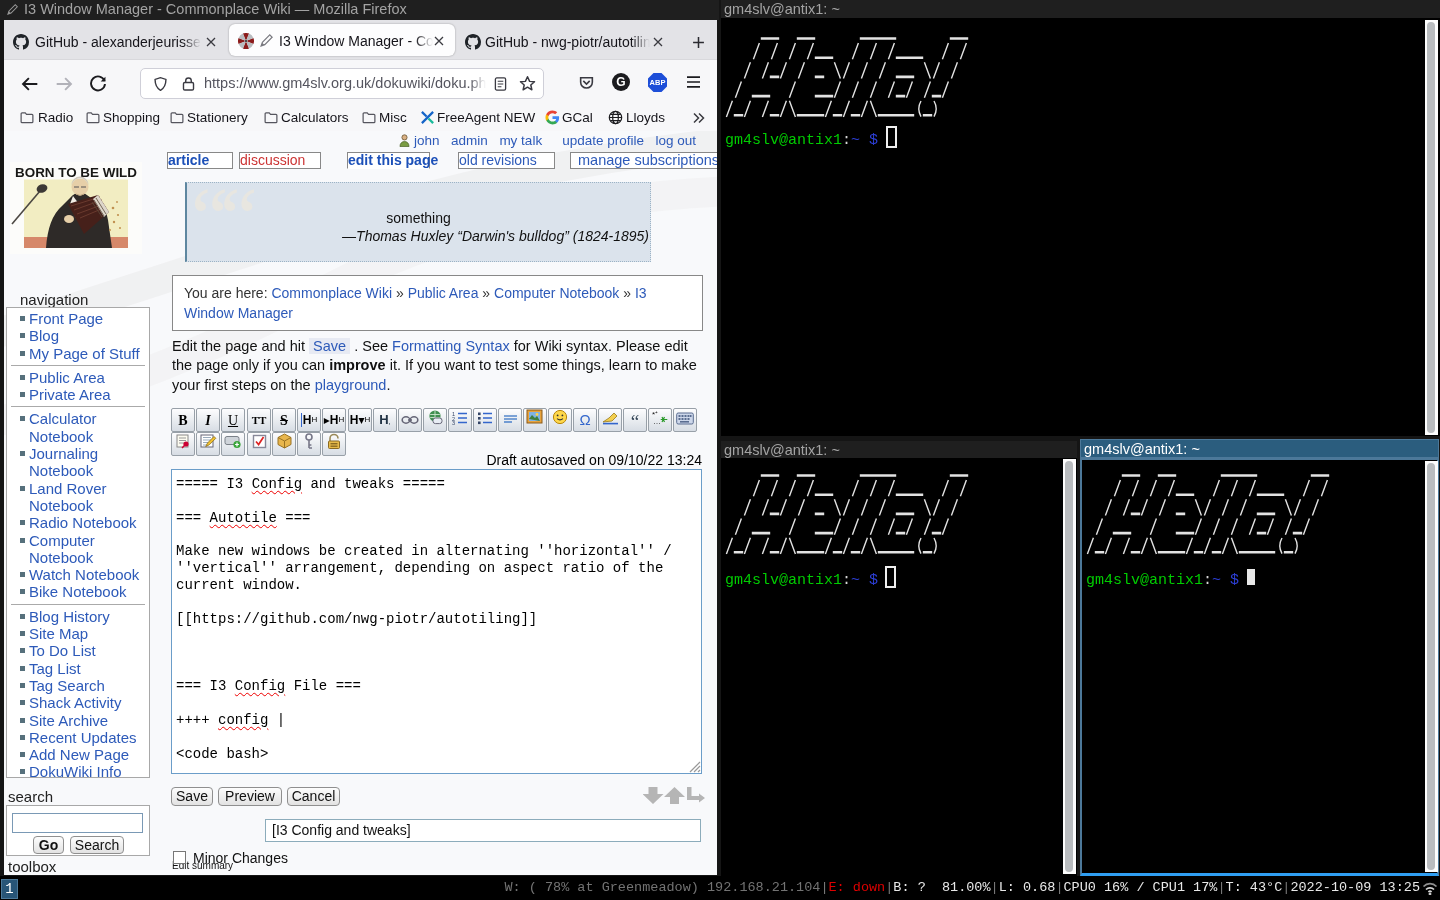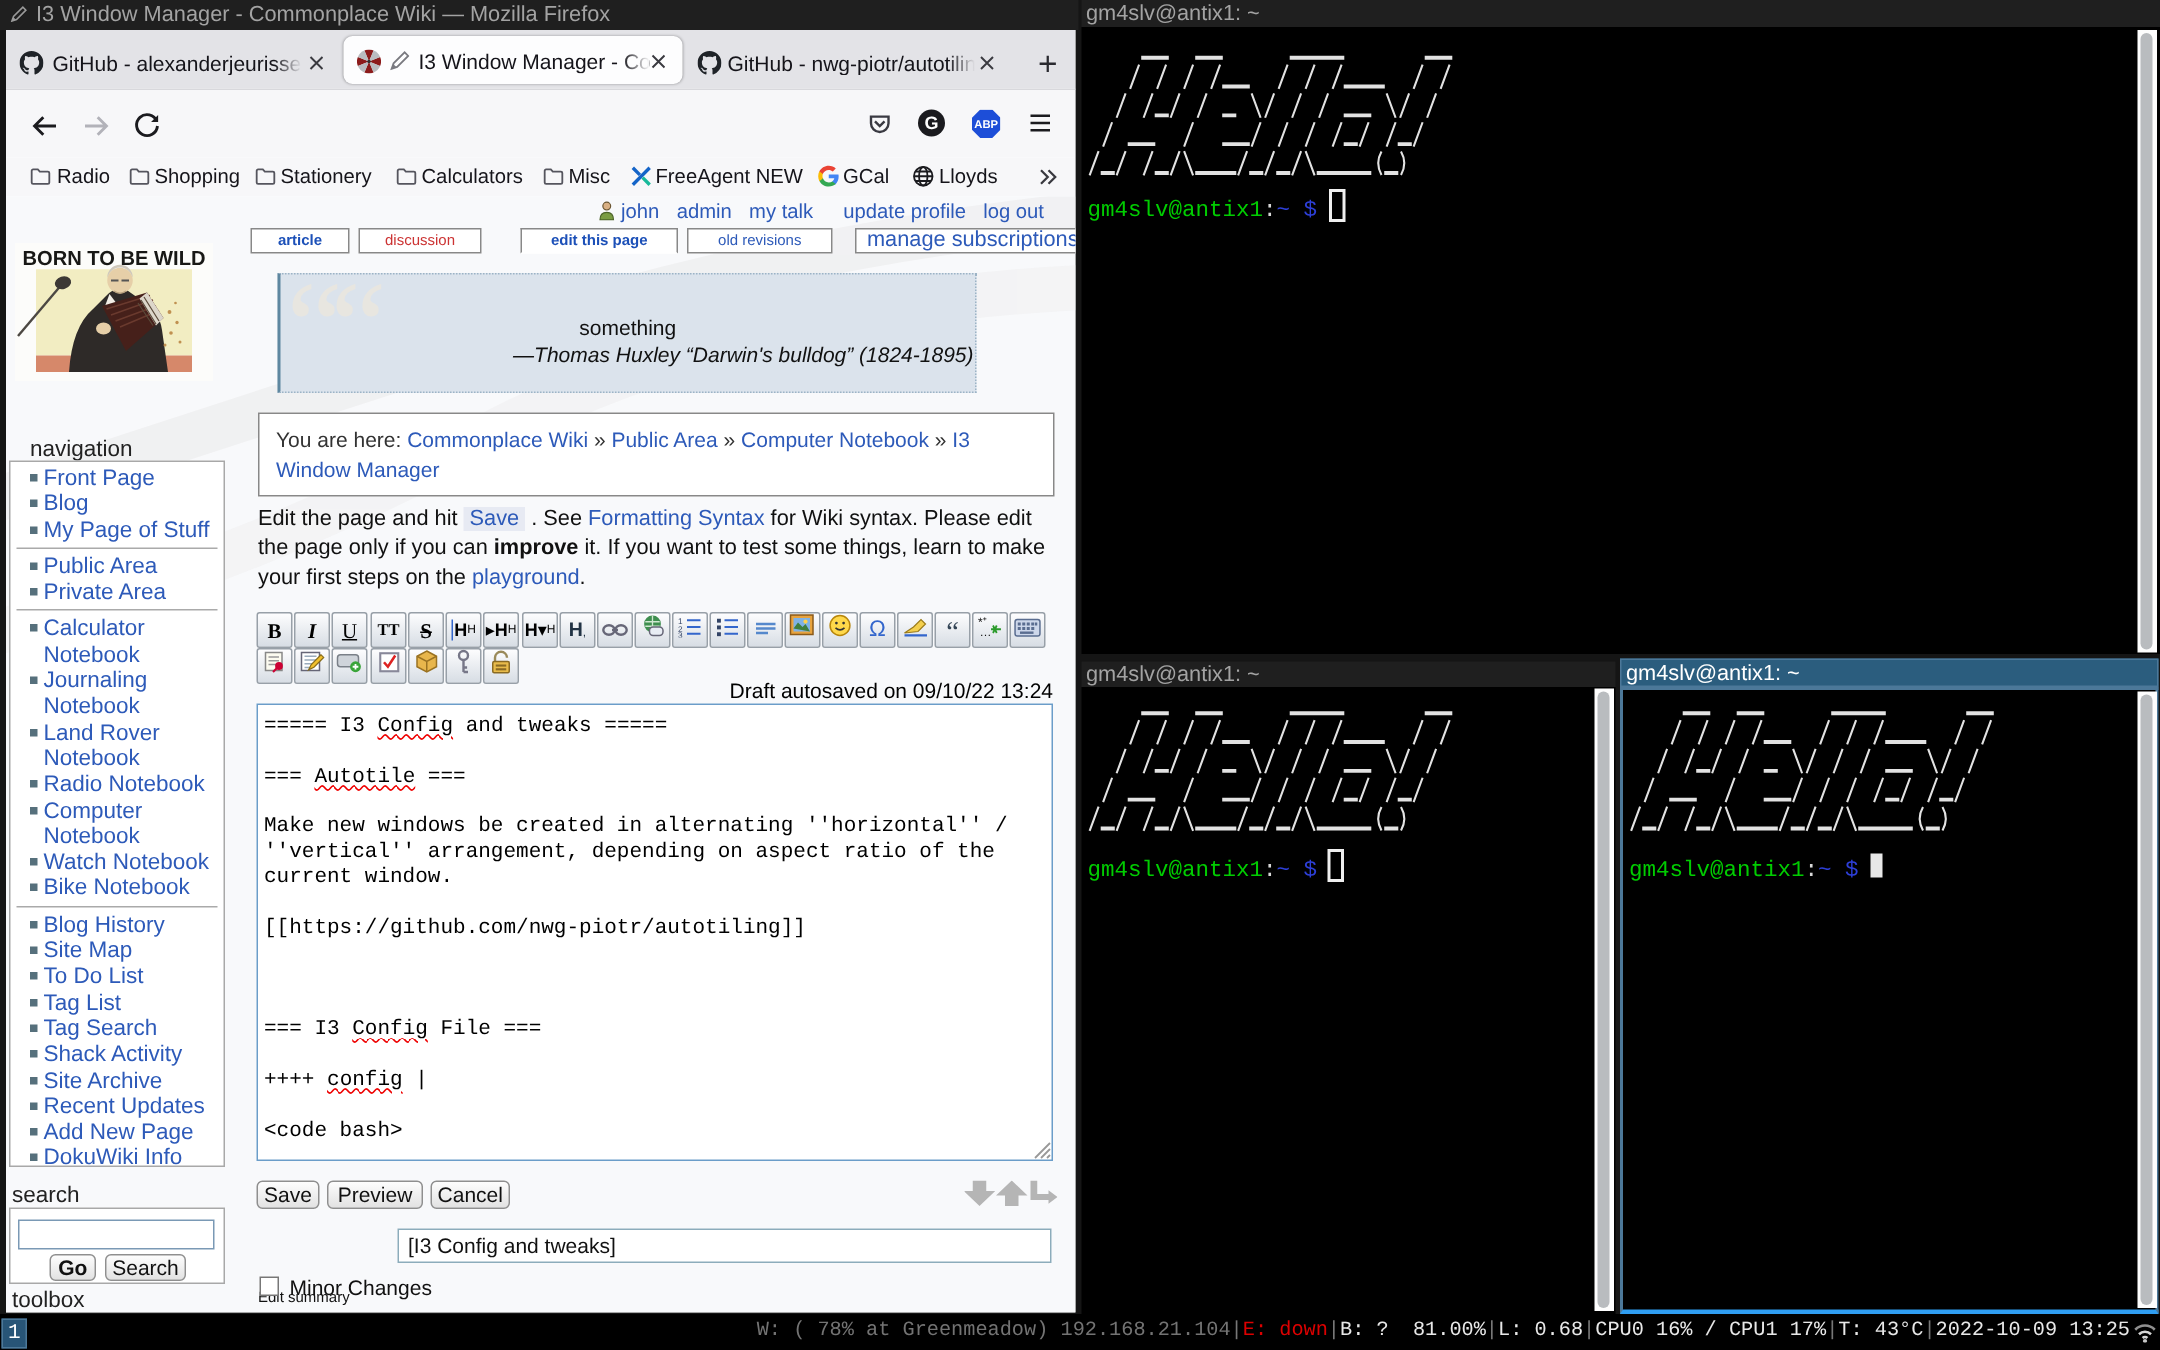--- a/index.html
+++ b/index.html
@@ -27,21 +27,21 @@
 #urlbar{position:absolute;left:136px;top:8px;width:404px;height:31px;background:#fff;border:1px solid #cfcfd8;border-radius:5px}
 #bmbar{position:absolute;left:0;top:85px;width:713px;height:26px;background:#f7f7f9;font-size:13.5px;color:#15141a}
 .bmi{position:absolute;top:5px;white-space:nowrap}
 .wlink{color:#2d5ab9;text-decoration:none}
 #sidebox,#searchbox{position:absolute;background:#fff;border:1px solid #a8a8a8}
 .navlab{position:absolute;font-size:15px;color:#222}
 #navlist{font-size:15px;line-height:17.3px;color:#2d5ab9}
 #navlist .li{position:relative;padding-left:22px}
 #navlist .li:before{content:"";position:absolute;left:13px;top:6px;width:5px;height:5px;background:#56707c}
 .nsep{border-top:1px solid #aaa;margin:3px 4px 3px 4px}
-.wtab{position:absolute;background:#fff;border:1px solid #888;font-size:10px;text-align:center;line-height:15px;height:17px;top:152px;white-space:nowrap}
+.wtab{position:absolute;background:#fff;border:1px solid #888;font-size:14px;line-height:15px;height:17px;top:152px;white-space:nowrap}
 .btn{position:absolute;background:linear-gradient(#fdfdfd,#e2e2e2);border:1px solid #8f8f8f;border-radius:4px;font-size:14px;color:#111;text-align:center}
 .tbb{position:absolute;width:24px;height:24px;border:1px solid #98a0a8;background:linear-gradient(#fdfdfe,#d7dde4);border-radius:2px;font-size:14px;text-align:center;line-height:22px}
 .sqg{text-decoration:underline;text-decoration-style:wavy;text-decoration-color:#e00;text-decoration-thickness:1px;text-underline-offset:2px}
 
 #bar{position:absolute;left:0;top:876px;width:1440px;height:24px;background:#000;font-family:"Liberation Mono",monospace;font-size:13.5px}
 #ws1{position:absolute;left:1px;top:3px;width:17px;height:20px;background:#285577;border:1px solid #4c7899;color:#fff;text-align:center;line-height:18px;font-size:14px}
 #status{position:absolute;right:20px;top:4px;white-space:pre;color:#e8e8e8}
 .sg{color:#737373}.sr{color:#dd0000}.ssep{color:#777}
 </style></head>
 <body>
@@ -112,20 +112,37 @@
   <svg class="abs" style="left:17px;top:15px" width="18" height="18" viewBox="0 0 16 16">
         <path d="M14.5 8H2M7 2.8 1.8 8 7 13.2" fill="none" stroke="#1b1b1f" stroke-width="1.7"></path>
       </svg>
   <svg class="abs" style="left:51px;top:15px" width="18" height="18" viewBox="0 0 16 16">
         <path d="M1.5 8H14M9 2.8 14.2 8 9 13.2" fill="none" stroke="#b2b2b9" stroke-width="1.7"></path>
       </svg>
   <svg class="abs" style="left:85px;top:15px" width="18" height="18" viewBox="0 0 16 16">
         <path d="M13.8 5.2A6.2 6.2 0 1 0 14.2 8" fill="none" stroke="#1b1b1f" stroke-width="1.7"></path>
         <path d="M14.6 1.5v4.2h-4.2z" fill="#1b1b1f"></path>
       </svg>
+  <div id="urlbar">
+   <svg class="abs" style="left:12px;top:7px" width="15" height="16" viewBox="0 0 16 16">
+          <path d="M8 1.2 2.2 3.1c0 5 1.6 9 5.8 11.6 4.2-2.6 5.8-6.6 5.8-11.6z" fill="none" stroke="#3a3a42" stroke-width="1.5"></path>
+        </svg>
+   <svg class="abs" style="left:41px;top:7px" width="13" height="16" viewBox="0 0 14 16">
+          <rect x="1.6" y="6.4" width="10.8" height="8" rx="1.4" fill="none" stroke="#3a3a42" stroke-width="1.5"></rect>
+          <path d="M4 6V4.6a3 3 0 0 1 6 0V6" fill="none" stroke="#3a3a42" stroke-width="1.5"></path>
+        </svg>
+   <div class="abs" style="left:63px;top:6px;font-size:14.5px;color:#55555f;white-space:nowrap;width:282px;overflow:hidden">https://www.gm4slv.org.uk/dokuwiki/doku.ph<span style="position:absolute;right:0;top:0;bottom:0;width:16px;background:linear-gradient(90deg,rgba(255,255,255,0),#fff)"></span></div>
+   <svg class="abs" style="left:353px;top:7px" width="13" height="16" viewBox="0 0 14 16">
+          <rect x="1.5" y="1.5" width="11" height="13" rx="1.5" fill="none" stroke="#3a3a42" stroke-width="1.4"></rect>
+          <path d="M4 5h6M4 8h6M4 11h4" stroke="#3a3a42" stroke-width="1.2"></path>
+        </svg>
+   <svg class="abs" style="left:378px;top:6px" width="17" height="17" viewBox="0 0 16 16">
+          <path d="M8 1.6 10 6l4.6.4-3.5 3 1 4.5L8 11.5 3.9 13.9l1-4.5-3.5-3L6 6z" fill="none" stroke="#3a3a42" stroke-width="1.4" stroke-linejoin="round"></path>
+        </svg>
+  </div>
   <svg class="abs" style="left:574px;top:14px" width="17" height="17" viewBox="0 0 16 16">
         <path d="M2.5 3.5h11v4.2a5.5 5.5 0 0 1-11 0z" fill="none" stroke="#3a3a42" stroke-width="1.5"></path>
         <path d="M5 6.5 8 9.5 11 6.5" fill="none" stroke="#3a3a42" stroke-width="1.5"></path>
       </svg>
   <div class="abs" style="left:608px;top:13px;width:18px;height:18px;border-radius:50%;background:#1b1b1f;color:#fff;font-size:12px;font-weight:bold;text-align:center;line-height:18px">G</div>
   <div class="abs" style="left:644px;top:13px;width:19px;height:19px;background:#1d4ed8;border-radius:5px;color:#fff;font-size:7.5px;font-weight:bold;text-align:center;line-height:19px;clip-path:polygon(29% 0,71% 0,100% 29%,100% 71%,71% 100%,29% 100%,0 71%,0 29%)">ABP</div>
   <svg class="abs" style="left:682px;top:15px" width="15" height="14" viewBox="0 0 15 14">
         <path d="M1 2.2h13M1 7h13M1 11.8h13" stroke="#1b1b1f" stroke-width="1.7"></path>
       </svg>
  </div>
@@ -254,21 +271,21 @@
  <div class="abs" style="left:340px;top:133px;width:356px;height:16px;text-align:right;font-size:13.5px;white-space:nowrap">
   <svg width="11" height="13" viewBox="0 0 11 13" style="margin-bottom:-2px">
         <circle cx="5.5" cy="3.4" r="2.6" fill="#d9b084" stroke="#6a5632" stroke-width="0.8"></circle>
         <path d="M1 12.6c0-3.4 2-5 4.5-5s4.5 1.6 4.5 5z" fill="#7a9c42" stroke="#4c6428" stroke-width="0.8"></path>
       </svg>
   <a class="wlink" href="#">john</a><a class="wlink" href="#" style="margin-left:11.5px">admin</a><a class="wlink" href="#" style="margin-left:11.5px">my talk</a><a class="wlink" href="#" style="margin-left:20px">update profile</a><a class="wlink" href="#" style="margin-left:11.5px">log out</a>
  </div>
 
  <div class="wtab" style="left:167px;width:66px"><a class="wlink" href="#" style="font-weight:bold;color:#1c50b8">article</a></div>
  <div class="wtab" style="left:239px;width:82px"><a href="#" style="color:#c33;text-decoration:none">discussion</a></div>
- <div class="wtab" style="left:347px;width:105px;border-bottom-color:#fff"><a class="wlink" href="#" style="font-weight:bold;color:#1c50b8">edit this page</a></div>
+ <div class="wtab" style="left:347px;width:83px;border-bottom-color:#fff"><a class="wlink" href="#" style="font-weight:bold;color:#1c50b8">edit this page</a></div>
  <div class="wtab" style="left:458px;width:97px"><a class="wlink" href="#">old revisions</a></div>
  <div class="wtab" style="left:570px;width:176px;text-align:left;padding-left:7px;font-size:14.5px"><a class="wlink" href="#">manage subscriptions</a></div>
 
  <div class="abs" style="left:185px;top:182px;width:466px;height:80px;background:#dbe3ec;border:1px dotted #9cb3c5;border-left:2px solid #5e87a0">
   <div class="abs" style="left:4px;top:-14px;font-family:'Liberation Serif',serif;font-size:84px;color:#e8e6e0;letter-spacing:-8px">““</div>
   <div class="abs" style="left:0;top:27px;width:100%;text-align:center;font-size:14px;color:#111">something</div>
   <div class="abs" style="left:0;top:45px;width:462px;text-align:right;font-size:14px;font-style:italic;color:#111">—Thomas Huxley “Darwin's bulldog” (1824-1895)</div>
  </div>
 
  <div class="abs" style="left:172px;top:275px;width:531px;height:56px;background:#fff;border:1px solid #888;padding:8px 11px;font-size:14px;line-height:19.5px;color:#333">You are here: <a class="wlink" href="#">Commonplace Wiki</a> » <a class="wlink" href="#">Public Area</a> » <a class="wlink" href="#">Computer Notebook</a> » <a class="wlink" href="#">I3 Window Manager</a></div>

